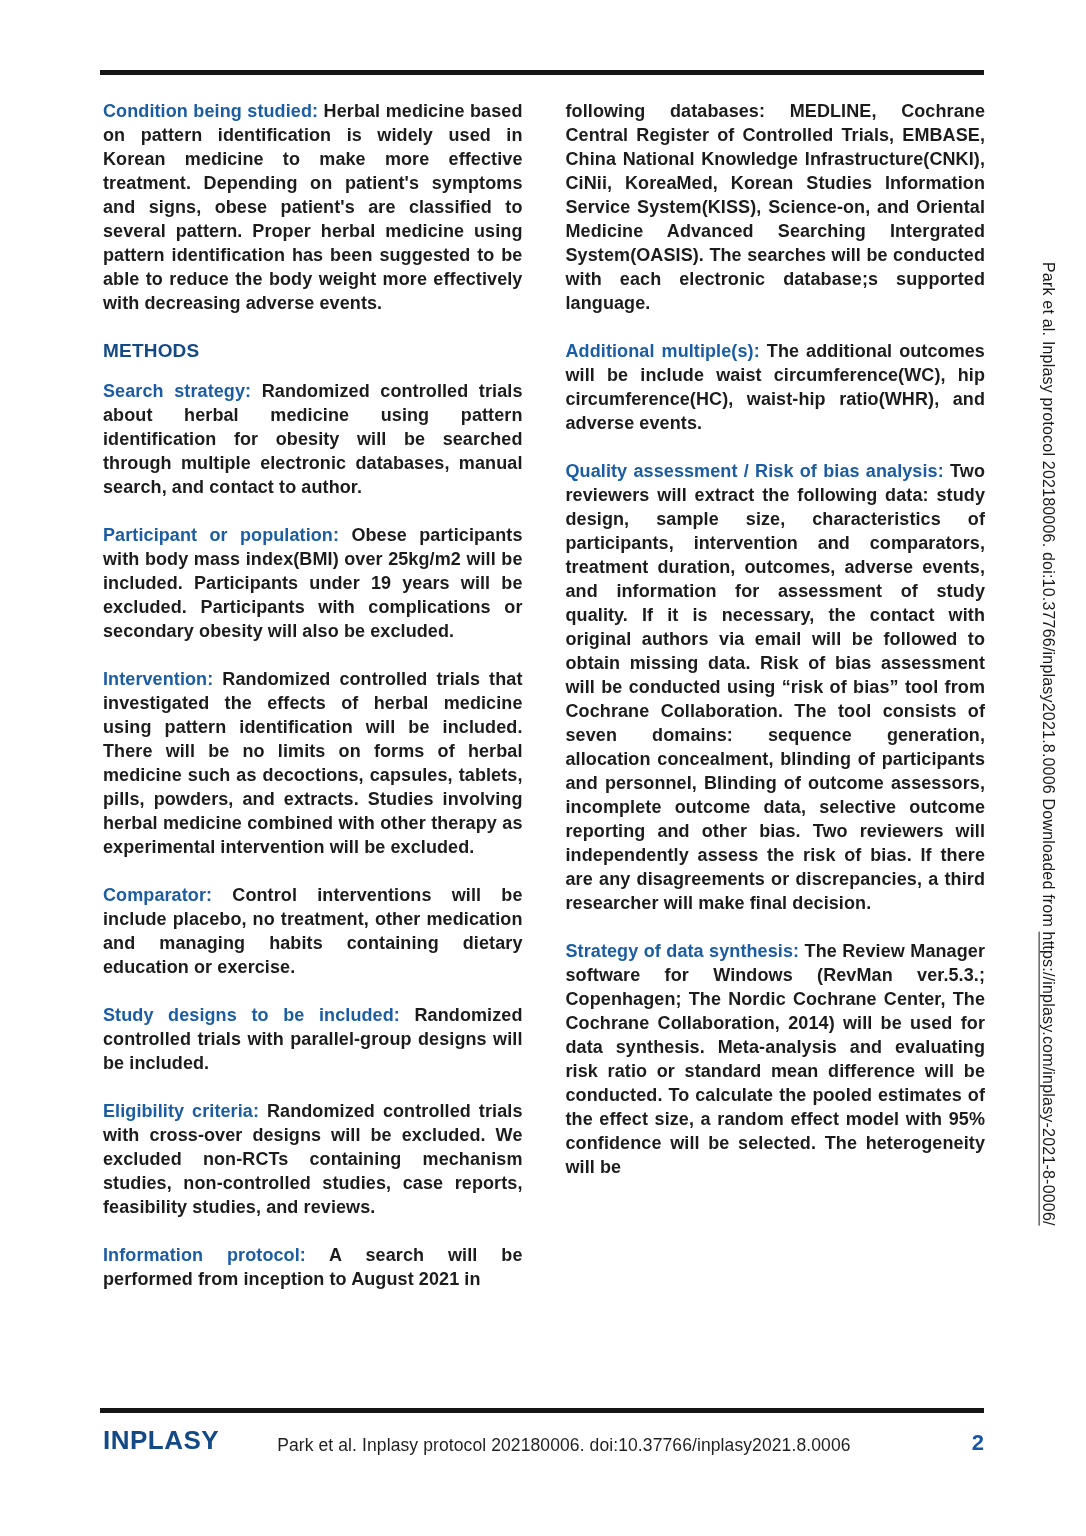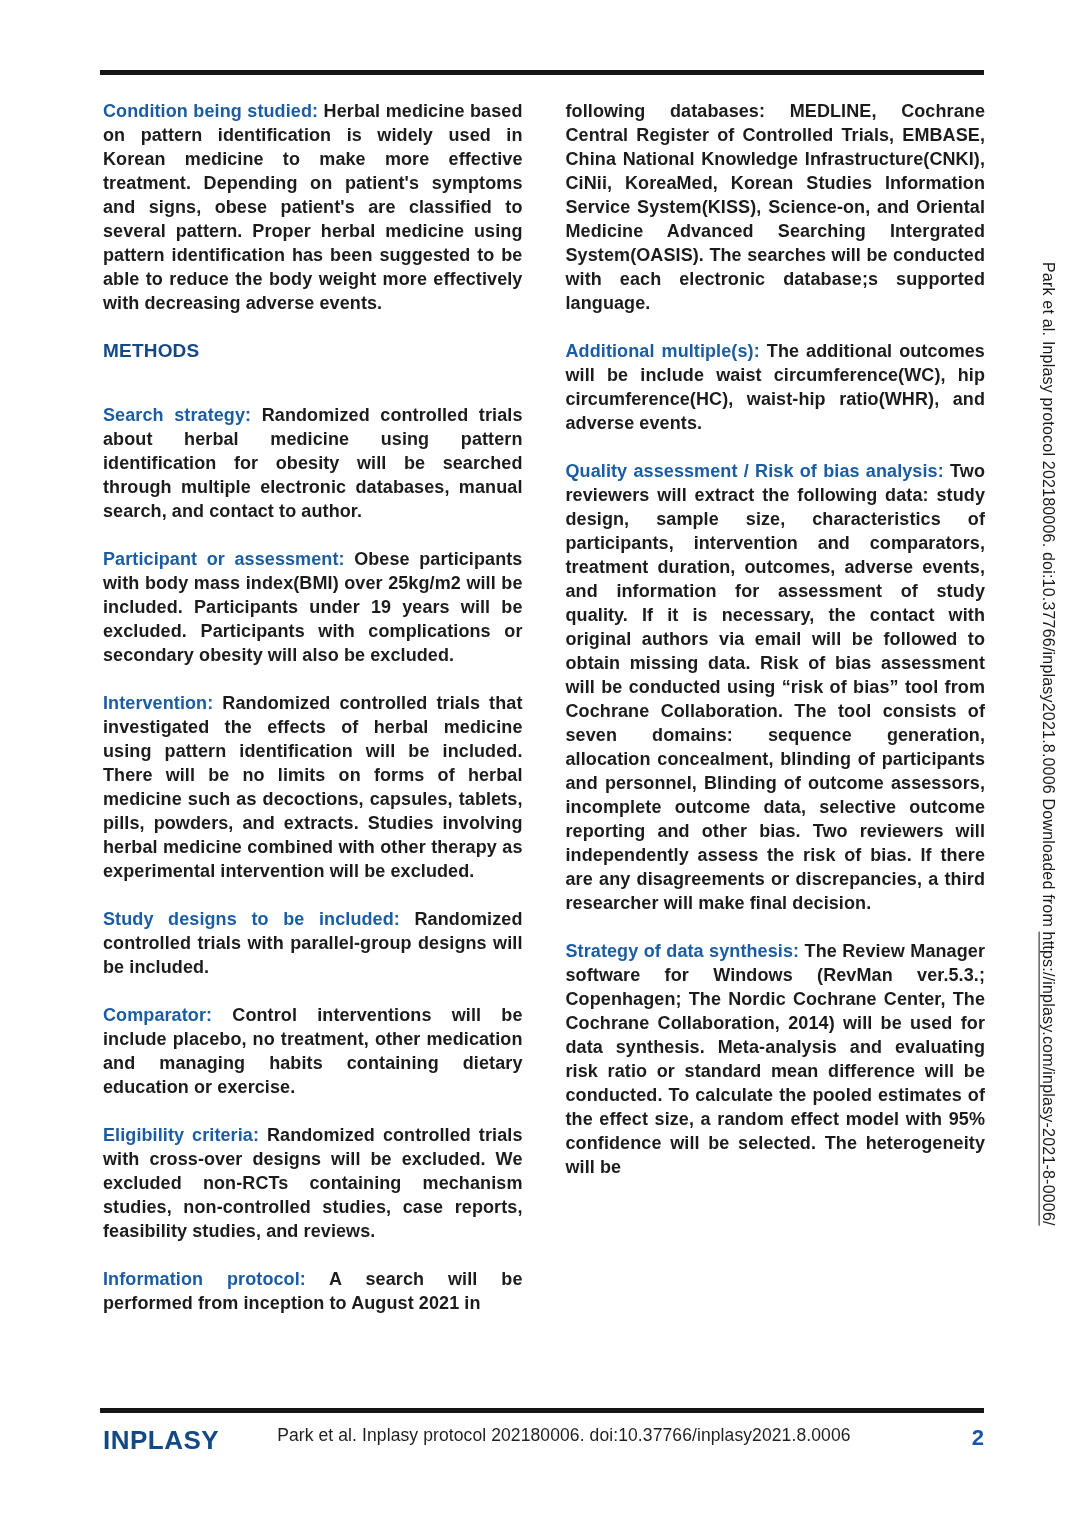--- a/index.html
+++ b/index.html
@@ -19,35 +19,35 @@
   }
   .col{width:420px;}
   .para{
     margin:0 0 24px 0;
     font-size:18px;line-height:24px;font-weight:bold;
     color:#1C1C1C;text-align:justify;
     letter-spacing:0.1px;
   }
   .para .label{color:#1B5DA4;}
   .methods{
-    margin:0 0 40px 0;
+    margin:0 0 16px 0;
     font-size:19px;line-height:24px;font-weight:bold;
     color:#134A86;letter-spacing:0.2px;
   }
   .side-text{
     position:absolute;top:262px;left:1040px;height:1140px;
     writing-mode:vertical-rl;
     font-size:16px;line-height:16px;color:#1A1A1A;
     white-space:nowrap;
     letter-spacing:0.2px;
   }
   .side-text .side-url{text-decoration:underline;}
   .footer-row{
     position:absolute;top:1425px;left:103px;width:881px;
-    display:flex;align-items:flex-start;
+    display:flex;align-items:flex-end;
   }
   .logo{
     color:#134A86;font-weight:bold;font-size:26px;letter-spacing:0.5px;
   }
   .cite{
     flex:1;margin-left:58px;
     font-size:17.5px;color:#1f1f1f;font-weight:normal;
     letter-spacing:0.1px;
   }
   .pagenum{
@@ -63,27 +63,27 @@
 
   <div class="columns">
 
     <div class="col">
       <p class="para"><span class="label">Condition being studied:</span> <span>Herbal medicine based on pattern identification is widely used in Korean medicine to make more effective treatment. Depending on patient's symptoms and signs, obese patient's are classified to several pattern. Proper herbal medicine using pattern identification has been suggested to be able to reduce the body weight more effectively with decreasing adverse events.</span></p>
 
       <p class="methods">METHODS</p>
 
       <p class="para"><span class="label">Search strategy:</span> <span>Randomized controlled trials about herbal medicine using pattern identification for obesity will be searched through multiple electronic databases, manual search, and contact to author.</span></p>
 
-      <p class="para"><span class="label">Participant or assessment:</span> <span>Obese participants with body mass index(BMI) over 25kg/m2 will be included. Participants under 19 years will be excluded. Participants with complications or secondary obesity will also be excluded.</span></p>
+      <p class="para"><span class="label">Participant or population:</span> <span>Obese participants with body mass index(BMI) over 25kg/m2 will be included. Participants under 19 years will be excluded. Participants with complications or secondary obesity will also be excluded.</span></p>
 
       <p class="para"><span class="label">Intervention:</span> <span>Randomized controlled trials that investigated the effects of herbal medicine using pattern identification will be included. There will be no limits on forms of herbal medicine such as decoctions, capsules, tablets, pills, powders, and extracts. Studies involving herbal medicine combined with other therapy as experimental intervention will be excluded.</span></p>
 
+      <p class="para"><span class="label">Comparator:</span> <span>Control interventions will be include placebo, no treatment, other medication and managing habits containing dietary education or exercise.</span></p>
+
       <p class="para"><span class="label">Study designs to be included:</span> <span>Randomized controlled trials with parallel-group designs will be included.</span></p>
-
-      <p class="para"><span class="label">Comparator:</span> <span>Control interventions will be include placebo, no treatment, other medication and managing habits containing dietary education or exercise.</span></p>
 
       <p class="para"><span class="label">Eligibility criteria:</span> <span>Randomized controlled trials with cross-over designs will be excluded. We excluded non-RCTs containing mechanism studies, non-controlled studies, case reports, feasibility studies, and reviews.</span></p>
 
       <p class="para"><span class="label">Information protocol:</span> <span>A search will be performed from inception to August 2021 in</span></p>
     </div>
 
     <div class="col">
       <p class="para"><span>following databases: MEDLINE, Cochrane Central Register of Controlled Trials, EMBASE, China National Knowledge Infrastructure(CNKI), CiNii, KoreaMed, Korean Studies Information Service System(KISS), Science-on, and Oriental Medicine Advanced Searching Intergrated System(OASIS). The searches will be conducted with each electronic database;s supported language.</span></p>
 
 

